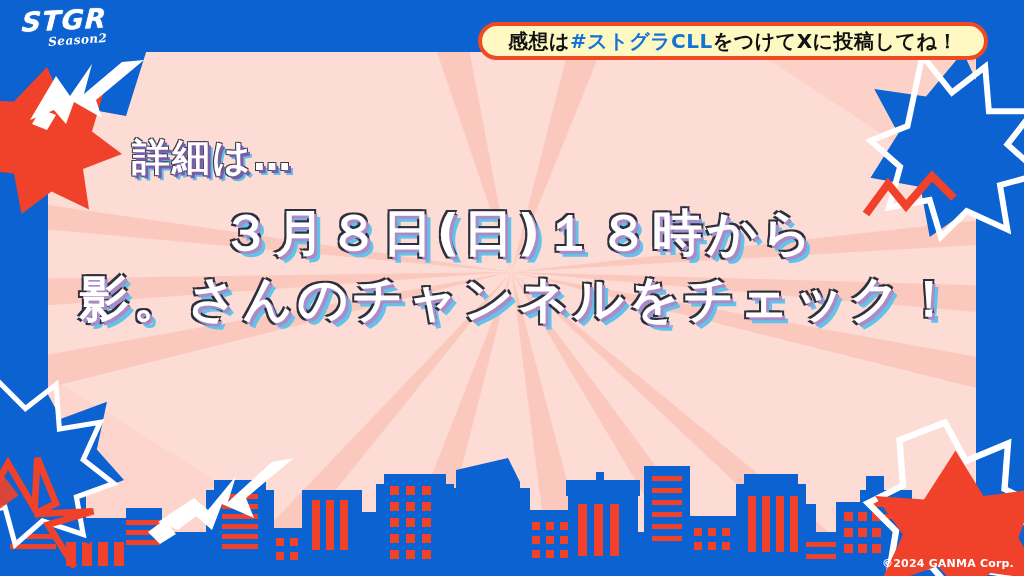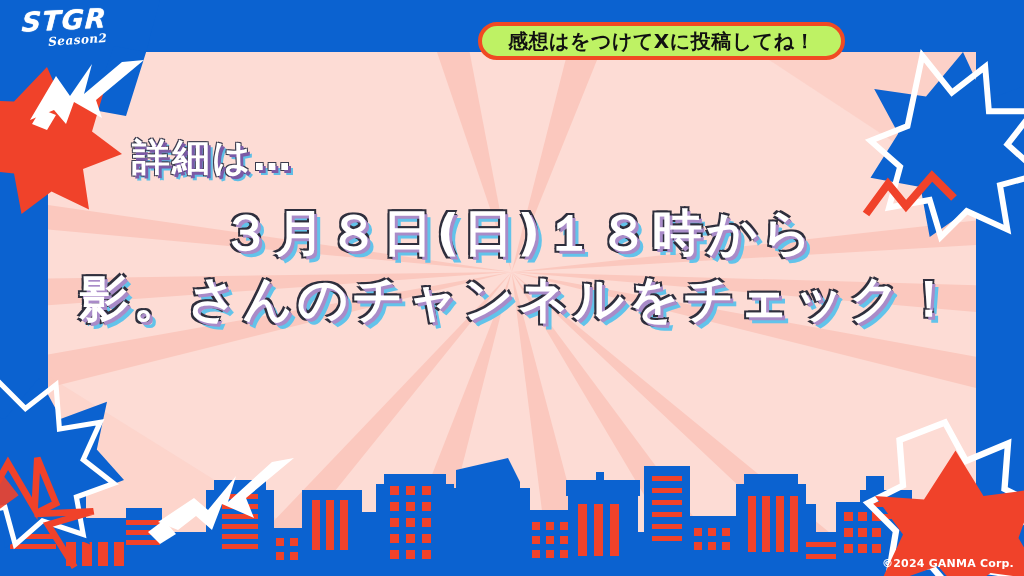--- a/index.html
+++ b/index.html
@@ -40,21 +40,21 @@
     font-family:"DejaVu Serif","Liberation Serif",serif;
     font-style:italic;font-weight:700;font-size:12px;color:#fff;
     margin-top:-1px;margin-left:26px;transform:rotate(-4deg);
     letter-spacing:.5px;
   }
 
   
   .pill{
     position:absolute;left:478px;top:22px;height:38px;
     display:flex;align-items:center;justify-content:center;
-    padding:0 26px;background:#bef264;border:4px solid #F04A23;
+    padding:0 26px;background:#fef9c3;border:4px solid #F04A23;
     border-radius:22px;white-space:nowrap;z-index:30;
   }
   .pill span{
     font-size:20px;font-weight:700;color:#111;letter-spacing:.5px;line-height:1;
   }
   .pill .tag{color:#1573D8;}
 
   
   .kicker{
     position:absolute;left:108px;top:132px;z-index:20;
@@ -316,20 +316,21 @@
         <rect x="906" y="108" width="34" height="5"></rect>
         <rect x="956" y="74" width="8" height="44"></rect>
           <rect x="970" y="74" width="8" height="44"></rect>
         <rect x="984" y="74" width="8" height="44"></rect>
       </g>
     </svg>
   </div>
 
   <div class="pill">
     <span>感想は</span>
+      <span class="tag">#ストグラCLL</span>
       <span>をつけてXに投稿してね！</span>
   </div>
 
   <div class="kicker">詳細は…</div>
 
   <div class="headline">
     <div class="line">３月８日(日)１８時から</div>
     <div class="line">影。さんのチャンネルをチェック！</div>
   </div>
 

